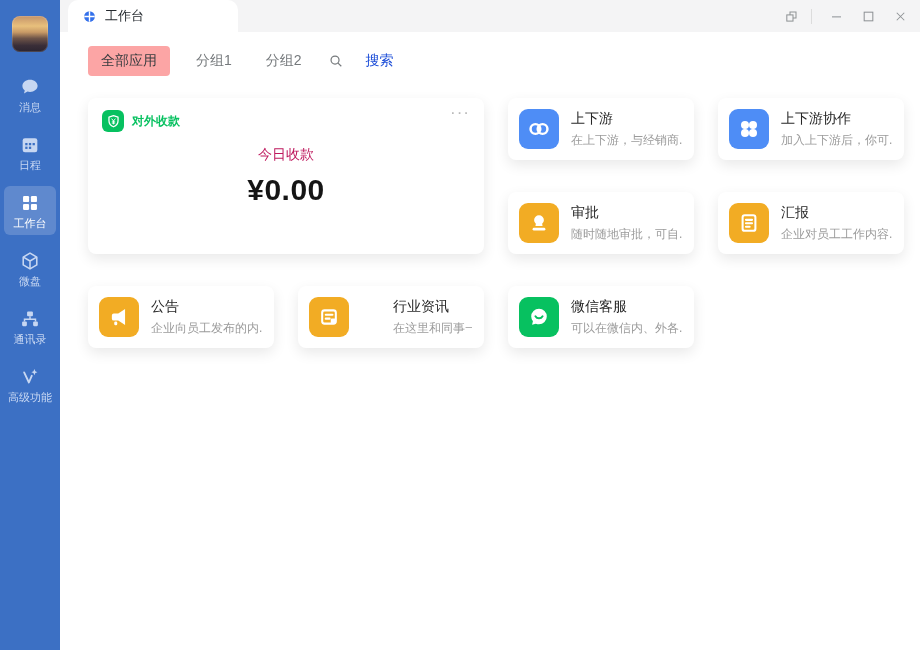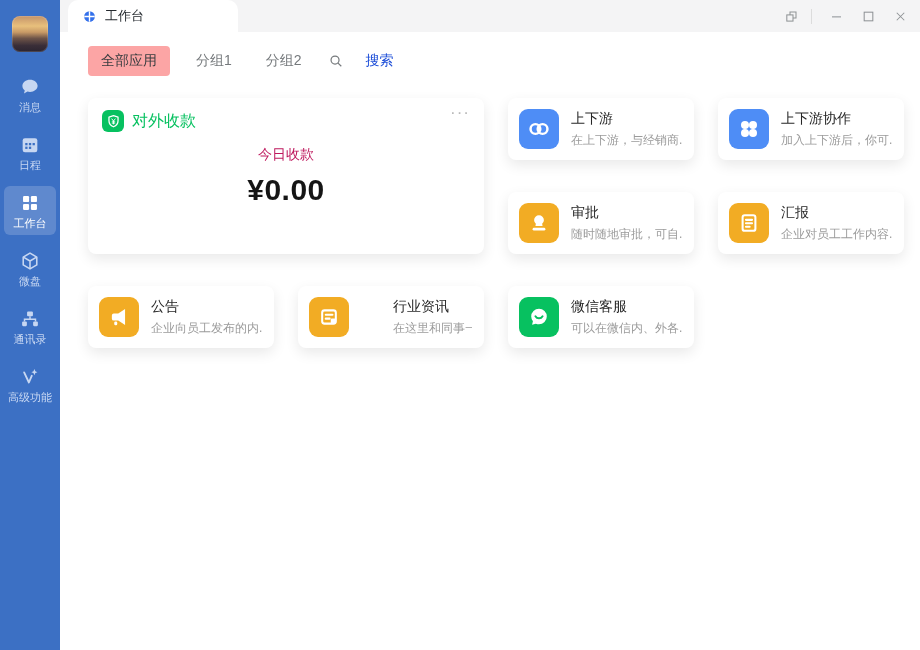--- a/index.html
+++ b/index.html
@@ -46,21 +46,21 @@
   
   .grid { margin-top:22px; display:grid; grid-template-columns:repeat(4,186px);
           grid-auto-rows:62px; column-gap:24px; row-gap:32px; }
   .card { background:#fff; border-radius:8px; box-shadow:0 5px 14px rgba(0,0,0,.09); cursor:pointer; }
 
   .big-card { grid-column:1 / 3; grid-row:1 / 3; position:relative;
               display:flex; flex-direction:column; align-items:center; justify-content:center; }
   .big-card-header { position:absolute; top:12px; left:14px; display:flex; align-items:center; gap:8px; }
   .big-card-appicon { width:22px; height:22px; border-radius:6px; display:flex; align-items:center; justify-content:center; }
   .big-card-appicon svg { width:17px; height:17px; }
-  .big-card-title { font-size:16px; font-weight:400; }
+  .big-card-title { font-size:12px; font-weight:700; }
   .big-card-menu { position:absolute; top:2px; right:14px; color:#b9b9b9; font-size:17px;
                    letter-spacing:1px; cursor:pointer; line-height:26px; }
   .stat-label { font-size:14px; color:#be185d; }
   .stat-value { font-size:30px; font-weight:700; color:#151515; margin-top:9px; letter-spacing:.5px; }
 
   .app-card { display:flex; align-items:center; padding:0 12px 0 11px; overflow:hidden;justify-content:flex-end; }
   .app-icon { width:40px; height:40px; border-radius:9px; flex:0 0 40px; margin-right:12px;
               display:flex; align-items:center; justify-content:center; }
   .app-icon svg { width:26px; height:26px; }
   .app-text { min-width:0; }

